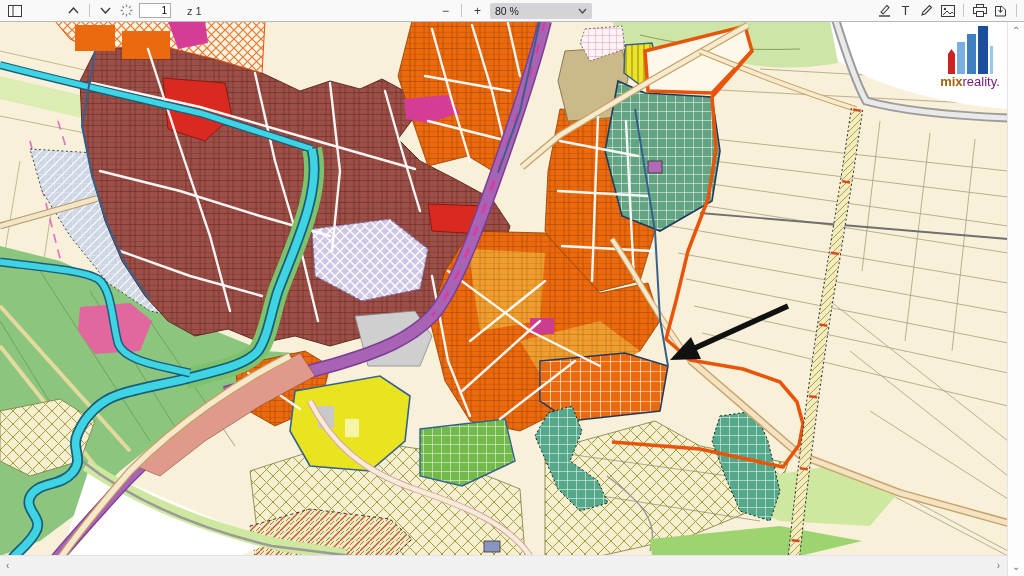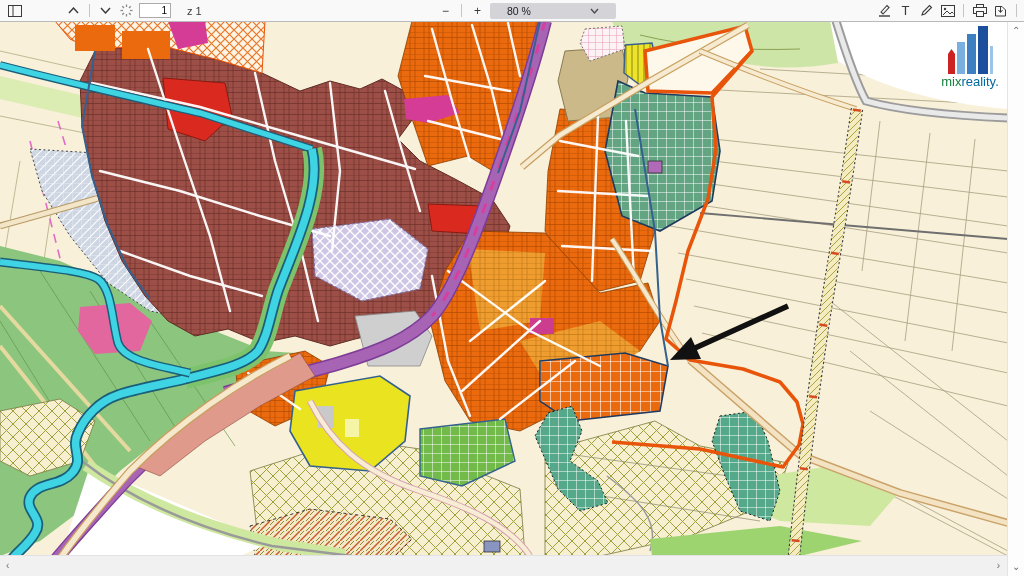--- a/index.html
+++ b/index.html
@@ -14,34 +14,34 @@
   .tb-mid{left:437px;}
   .tb-right{left:876px;}
   .tb-btn{display:flex;align-items:center;justify-content:center;height:17px;min-width:17px;
     border-radius:2px;cursor:pointer;}
   .tb-sep{width:1px;height:13px;background:#c5c5c7;margin:0 3px;}
   .glyph{font-size:12px;line-height:1;color:#3a3a3c;}
   .page-input{width:24px;height:13px;border:1px solid #ababad;background:#fff;
     font-size:10px;text-align:right;padding:0 3px;font-family:"Liberation Sans",sans-serif;}
   .page-of{margin-left:12px;color:#3a3a3c;}
   .zoom-select{display:flex;align-items:center;justify-content:space-between;
-    width:92px;height:16px;background:#d4d4d8;border-radius:2px;padding:0 17px;cursor:pointer;}
+    width:92px;height:16px;background:#d4d4d8;border-radius:2px;padding:0 5px;cursor:pointer;}
   .zoom-select span{font-size:10.5px;color:#1c1c1e;}
   .icon-svg{display:block;}
 
   
   .map-wrap{position:absolute;top:21px;left:0;width:1008px;height:535px;background:#fff;overflow:hidden;}
   .map-svg{position:absolute;top:0;left:0;}
 
   
   .logo{position:absolute;top:5px;left:928px;width:84px;height:78px;z-index:5;
     display:flex;flex-direction:column;align-items:center;}
   .logo-text{font-size:13px;line-height:13px;margin-top:1px;white-space:nowrap;}
-  .logo-mix{font-weight:normal;color:#15803d;}
-  .logo-reality{color:#0369a1;}
+  .logo-mix{font-weight:bold;color:#a16207;}
+  .logo-reality{color:#701a75;}
 
   
   .vscroll{position:absolute;top:21px;right:0;width:16px;height:555px;background:#fdfdfd;
     border-left:1px solid #e4e4e6;z-index:20;}
   .hscroll{position:absolute;bottom:0;left:0;width:1008px;height:20px;background:#f1f1f2;
     border-top:1px solid #e2e2e4;z-index:19;}
   .scroll-arrow{position:absolute;color:#6f6f71;font-size:10px;line-height:10px;cursor:pointer;}
   .sa-up{top:5px;left:4px;}
   .sa-down{bottom:4px;left:4px;}
   .sa-left{left:6px;top:5px;}

